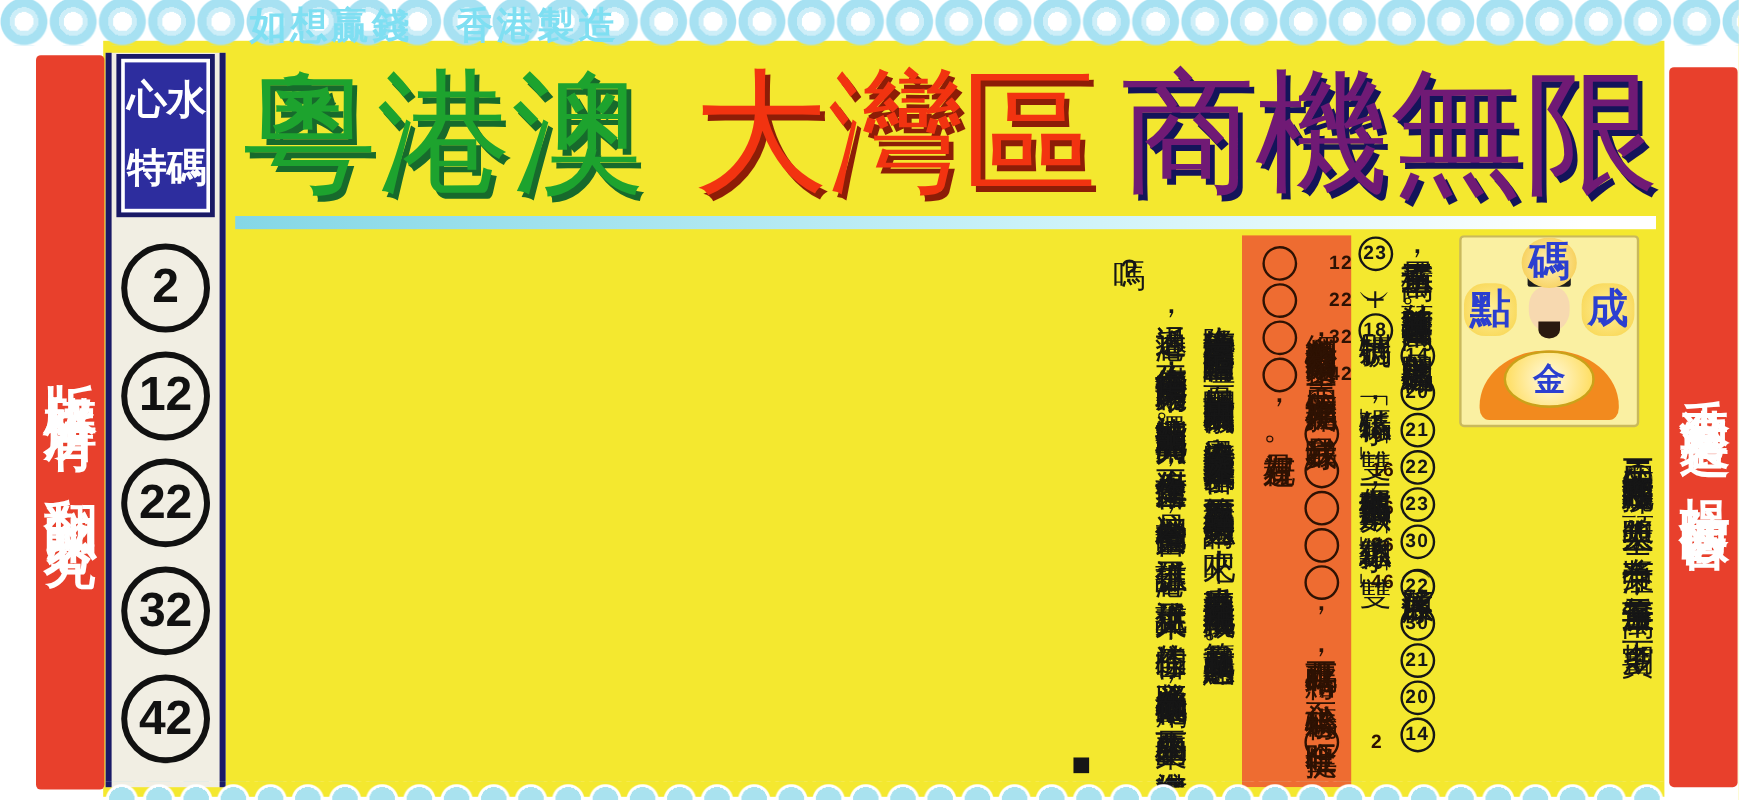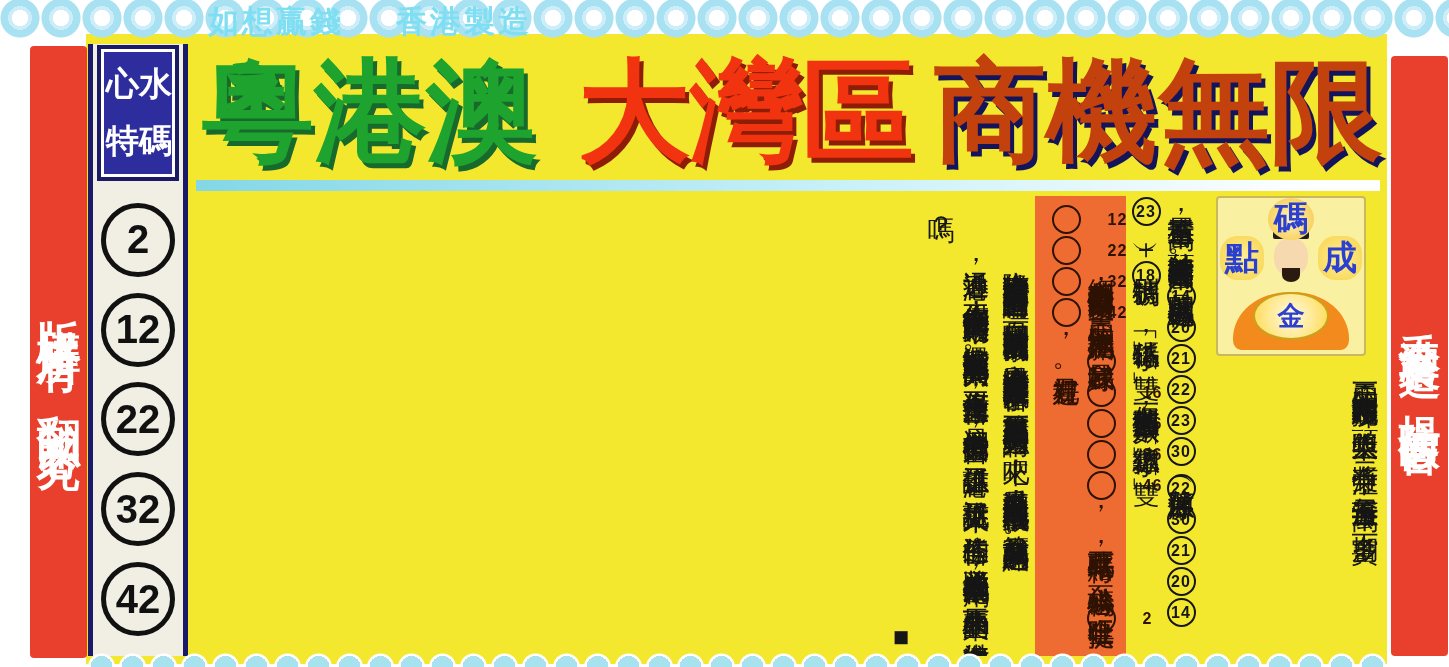--- a/index.html
+++ b/index.html
@@ -4,21 +4,21 @@
 <style>
   html,body{margin:0;padding:0;}
   body{width:1449px;height:667px;position:relative;background:#ffffff;overflow:hidden;
        font-family:"Liberation Serif","DejaVu Serif",serif;}
 
   
   .chain{position:absolute;top:0;left:0;width:1449px;height:38px;z-index:6;pointer-events:none;
     background-image:radial-gradient(circle 20px at 20px 18px,
       rgba(205,238,248,0) 0 8px,#cdeef8 8px 12px,#a7e1f2 12px 19px,rgba(0,0,0,0) 20px);
     background-size:41px 38px;background-repeat:repeat-x;}
-  .banner{position:absolute;top:1px;left:208px;z-index:7;display:flex;gap:52px;
+  .banner{position:absolute;top:1px;left:208px;z-index:7;display:flex;gap:36px;
     font-family:"Liberation Sans","DejaVu Sans",sans-serif;
     font-size:31px;font-weight:bold;color:#7fdff2;letter-spacing:3px;white-space:nowrap;}
 
   
   .vstrip{position:absolute;background:#e8402c;border-radius:4px;color:#ffffff;
     writing-mode:vertical-rl;text-orientation:upright;text-align:center;
     font-weight:bold;z-index:2;display:flex;align-items:center;justify-content:center;}
   .strip-left{left:30px;top:46px;width:57px;height:612px;font-size:44px;letter-spacing:10px;}
   .strip-right{left:1391px;top:56px;width:57px;height:600px;font-size:42px;letter-spacing:8px;}
 
@@ -35,21 +35,21 @@
   .sb-title span{color:#ffffff;font-size:33px;font-weight:bold;line-height:1;}
   .sb-nums{flex:1;width:100%;display:flex;flex-direction:column;align-items:center;
     justify-content:space-evenly;padding:10px 0 4px;box-sizing:border-box;}
   .num{width:64px;height:64px;border:5px solid #111111;border-radius:50%;
     display:flex;align-items:center;justify-content:center;color:#111;
     font-family:"Liberation Sans","DejaVu Sans",sans-serif;font-size:40px;font-weight:bold;}
 
   
   .headline{position:absolute;left:116px;top:8px;width:1180px;height:140px;
     display:flex;align-items:center;justify-content:space-between;
-    font-weight:bold;font-size:112px;line-height:1;white-space:nowrap;text-align:right;}
+    font-weight:normal;font-size:112px;line-height:1;white-space:nowrap;text-align:right;}
   .hl-green{text-shadow:4px 5px 0 #176a2c;}
   .hl-red{text-shadow:4px 5px 0 #8d1d07;margin-left:20px;}
   .hl-blue{text-shadow:4px 5px 0 #14145a;}
 
   
   .divider{position:absolute;left:110px;top:146px;width:1184px;height:11px;
     background:linear-gradient(90deg,#84d7e6,#c9f1f8 55%,#ffffff 95%);}
 
   
   .bodyarea{position:absolute;left:110px;top:162px;width:1186px;height:460px;
@@ -125,21 +125,21 @@
       <div class="num">12</div>
       <div class="num">22</div>
       <div class="num">32</div>
       <div class="num">42</div>
     </div>
   </div>
 
   <div class="headline">
     <span class="hl-green" style="color: rgb(29, 163, 46);">粵港澳</span>
     <span class="hl-red" style="color: rgb(242, 51, 16);">大灣區</span>
-    <span class="hl-blue" style="color: #c2410c;">商機無限</span>
+    <span class="hl-blue" style="color: #701a75;">商機無限</span>
   </div>
   <div class="divider"></div>
 
   <div class="bodyarea">
 
     <div class="sec-a">
       <div class="icon-box">
         <span class="ic-char ic-top">碼</span>
         <span class="ic-char ic-left">點</span>
         <span class="ic-char ic-right">成</span>

